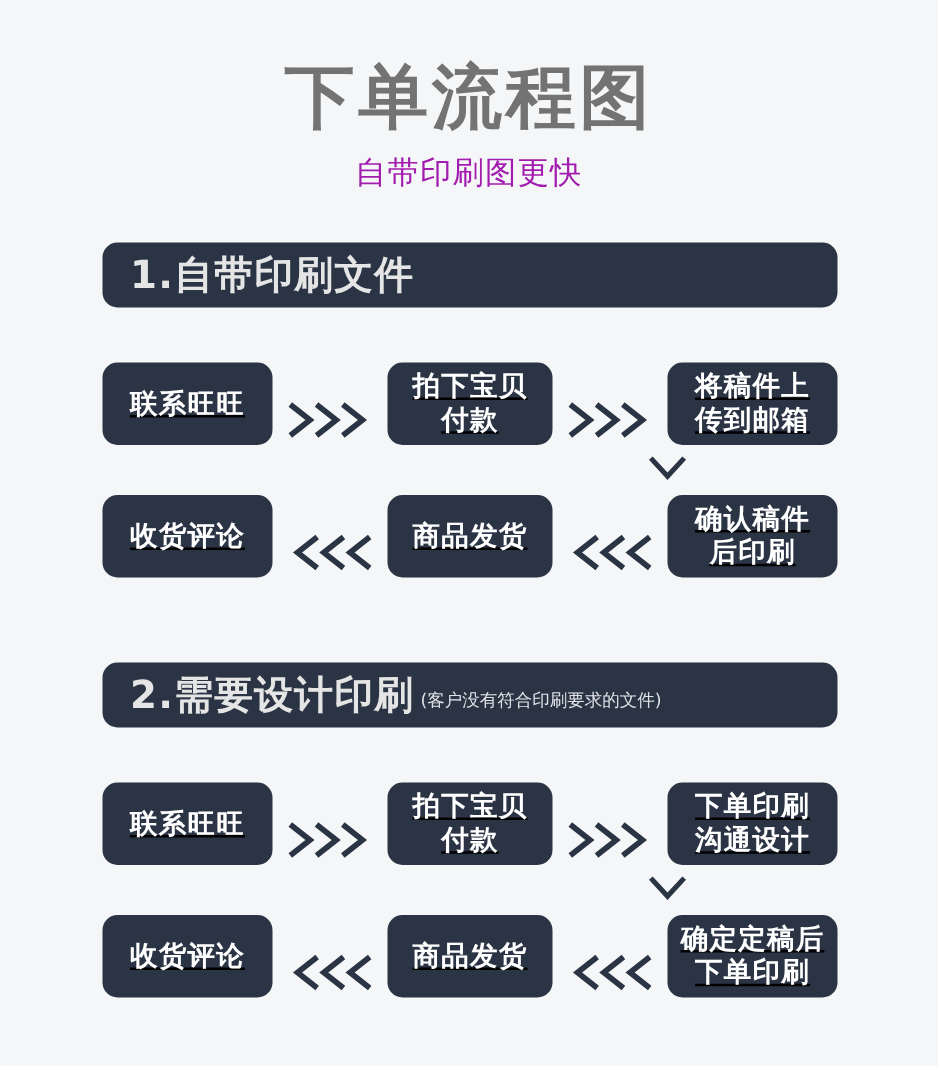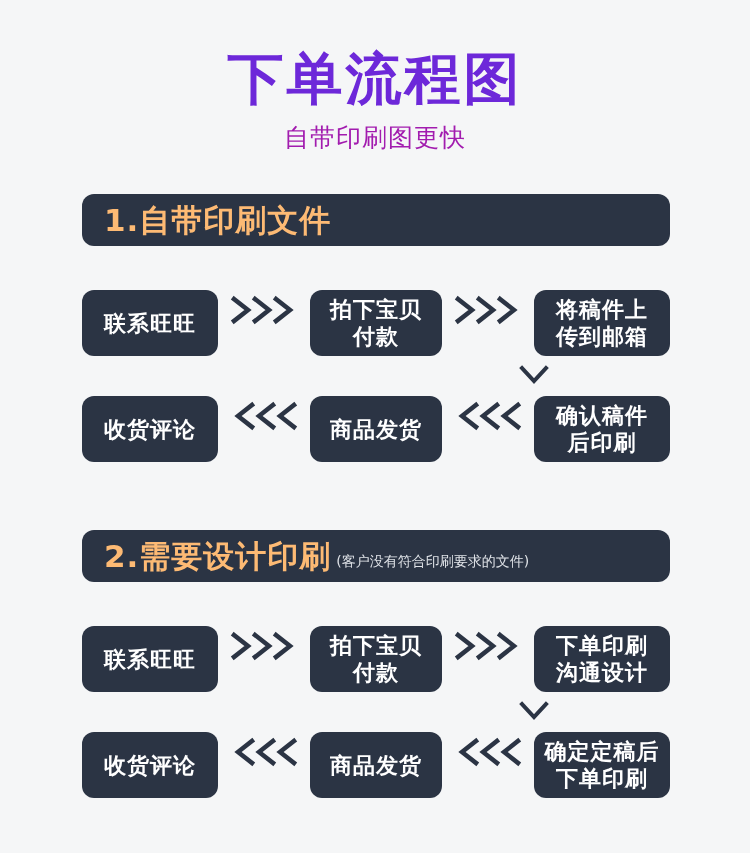--- a/index.html
+++ b/index.html
@@ -25,21 +25,21 @@
     position: absolute;
     top: 48px;
     left: 0;
     width: 750px;
     text-align: center;
   }
   .main-title {
     font-size: 56px;
     line-height: 62px;
     font-weight: bold;
-    color: #6d28d9;
+    color: #737373;
     letter-spacing: 3px;
     font-family: "DejaVu Sans", "Liberation Sans", sans-serif;
   }
   .sub-title {
     margin-top: 14px;
     font-size: 25px;
     line-height: 28px;
     color: #a21caf;
     letter-spacing: 1px;
     font-family: "DejaVu Sans", "Liberation Sans", sans-serif;
@@ -55,21 +55,21 @@
     border-radius: 12px;
     box-sizing: border-box;
     display: flex;
     align-items: center;
     padding-left: 22px;
   }
   .section-header .sh-title {
     font-size: 31px;
     line-height: 34px;
     font-weight: bold;
-    color: #fdba74;
+    color: #e5e5e5;
     letter-spacing: 1px;
     font-family: "DejaVu Sans", "Liberation Sans", sans-serif;
     white-space: nowrap;
   }
   .section-header .sh-note {
     font-size: 14px;
     line-height: 16px;
     color: #dfe2e7;
     margin-left: 5px;
     padding-bottom: 3px;
@@ -79,22 +79,23 @@
     white-space: nowrap;
   }
 
   
   .flow-row {
     position: absolute;
     left: 82px;
     width: 588px;
     height: 66px;
     display: flex;
-    align-items: flex-start;
+    align-items: flex-end;
     justify-content: space-between;
+    text-decoration: underline;
   }
   .node {
     background: #2b3444;
     border-radius: 12px;
     color: #ffffff;
     display: flex;
     align-items: center;
     justify-content: center;
     text-align: center;
     font-size: 22px;

